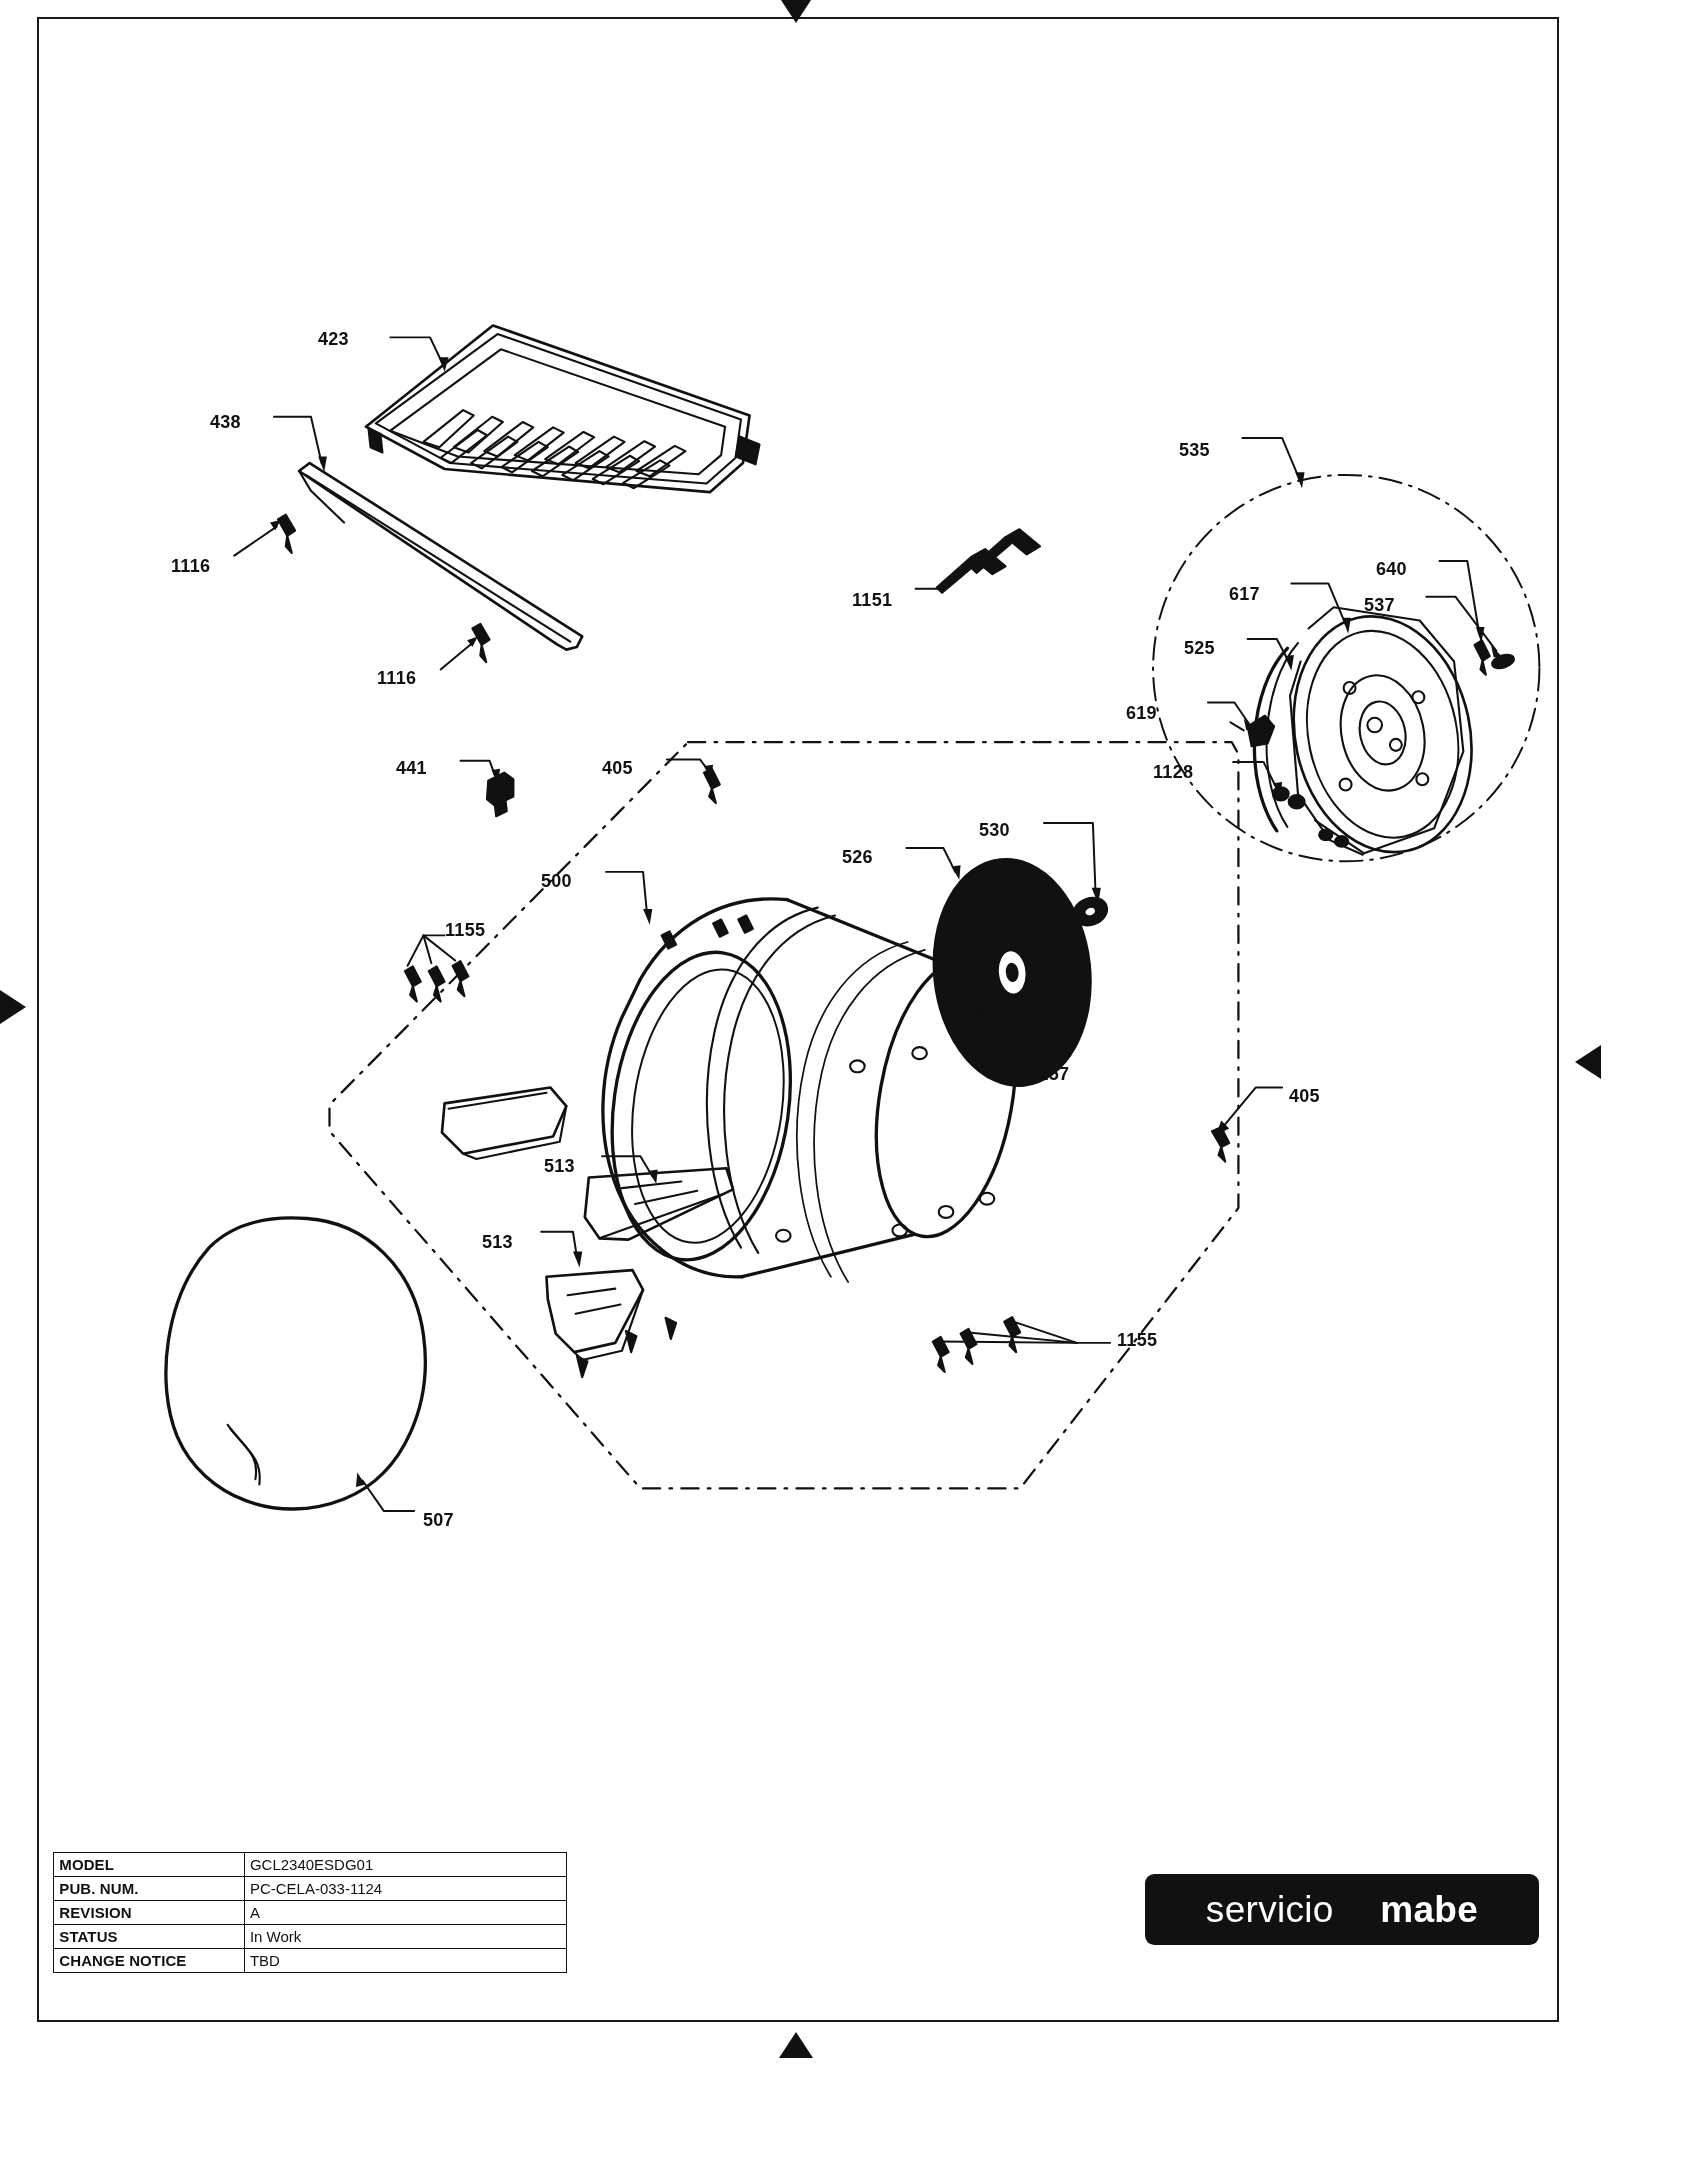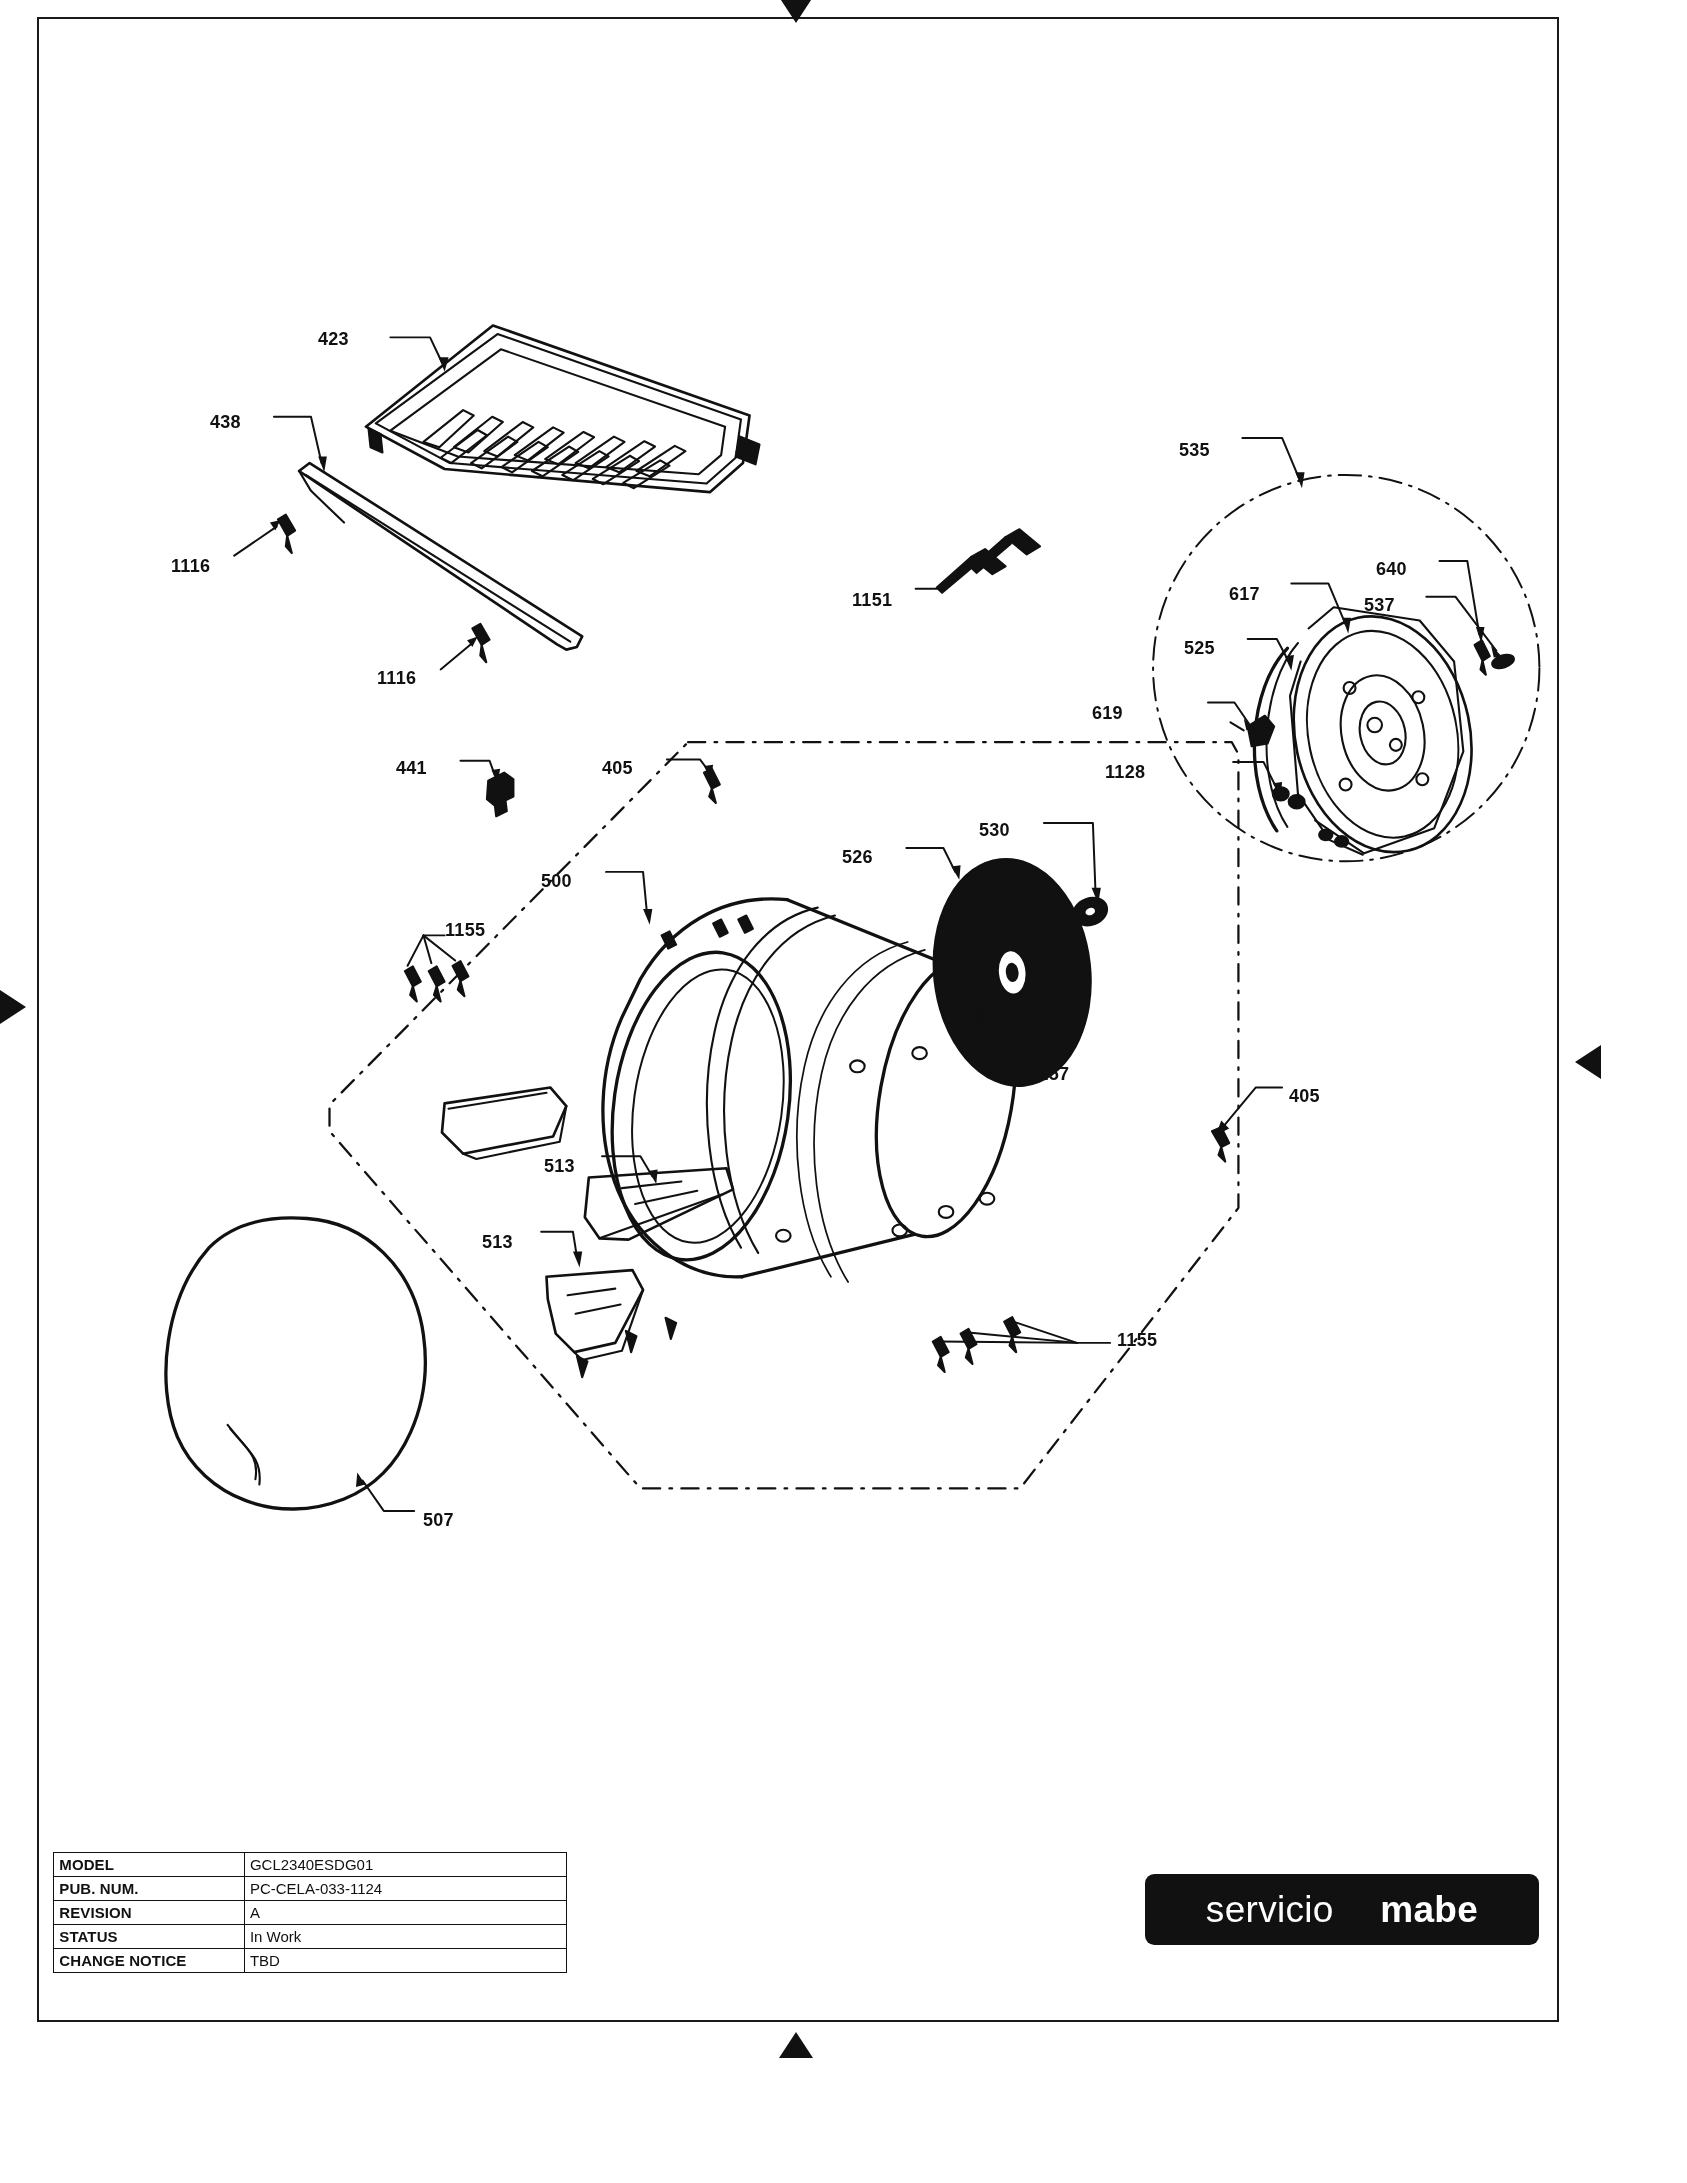--- a/index.html
+++ b/index.html
@@ -413,22 +413,22 @@
   <div class="callout" style="left:318px; top:329px;">423</div>
   <div class="callout" style="left:210px; top:412px;">438</div>
   <div class="callout" style="left:171px; top:556px;">1116</div>
   <div class="callout" style="left:377px; top:668px;">1116</div>
   <div class="callout" style="left:852px; top:590px;">1151</div>
   <div class="callout" style="left:1179px; top:440px;">535</div>
   <div class="callout" style="left:1376px; top:559px;">640</div>
   <div class="callout" style="left:1229px; top:584px;">617</div>
   <div class="callout" style="left:1364px; top:595px;">537</div>
   <div class="callout" style="left:1184px; top:638px;">525</div>
-  <div class="callout" style="left:1092px; top:703px;">619</div>
-  <div class="callout" style="left:1105px; top:762px;">1128</div>
+  <div class="callout" style="left:1126px; top:703px;">619</div>
+  <div class="callout" style="left:1153px; top:762px;">1128</div>
   <div class="callout" style="left:396px; top:758px;">441</div>
   <div class="callout" style="left:602px; top:758px;">405</div>
   <div class="callout" style="left:979px; top:820px;">530</div>
   <div class="callout" style="left:842px; top:847px;">526</div>
   <div class="callout" style="left:541px; top:871px;">500</div>
   <div class="callout" style="left:445px; top:920px;">1155</div>
   <div class="callout" style="left:1029px; top:1064px;">1157</div>
   <div class="callout" style="left:1289px; top:1086px;">405</div>
   <div class="callout" style="left:544px; top:1156px;">513</div>
   <div class="callout" style="left:482px; top:1232px;">513</div>

